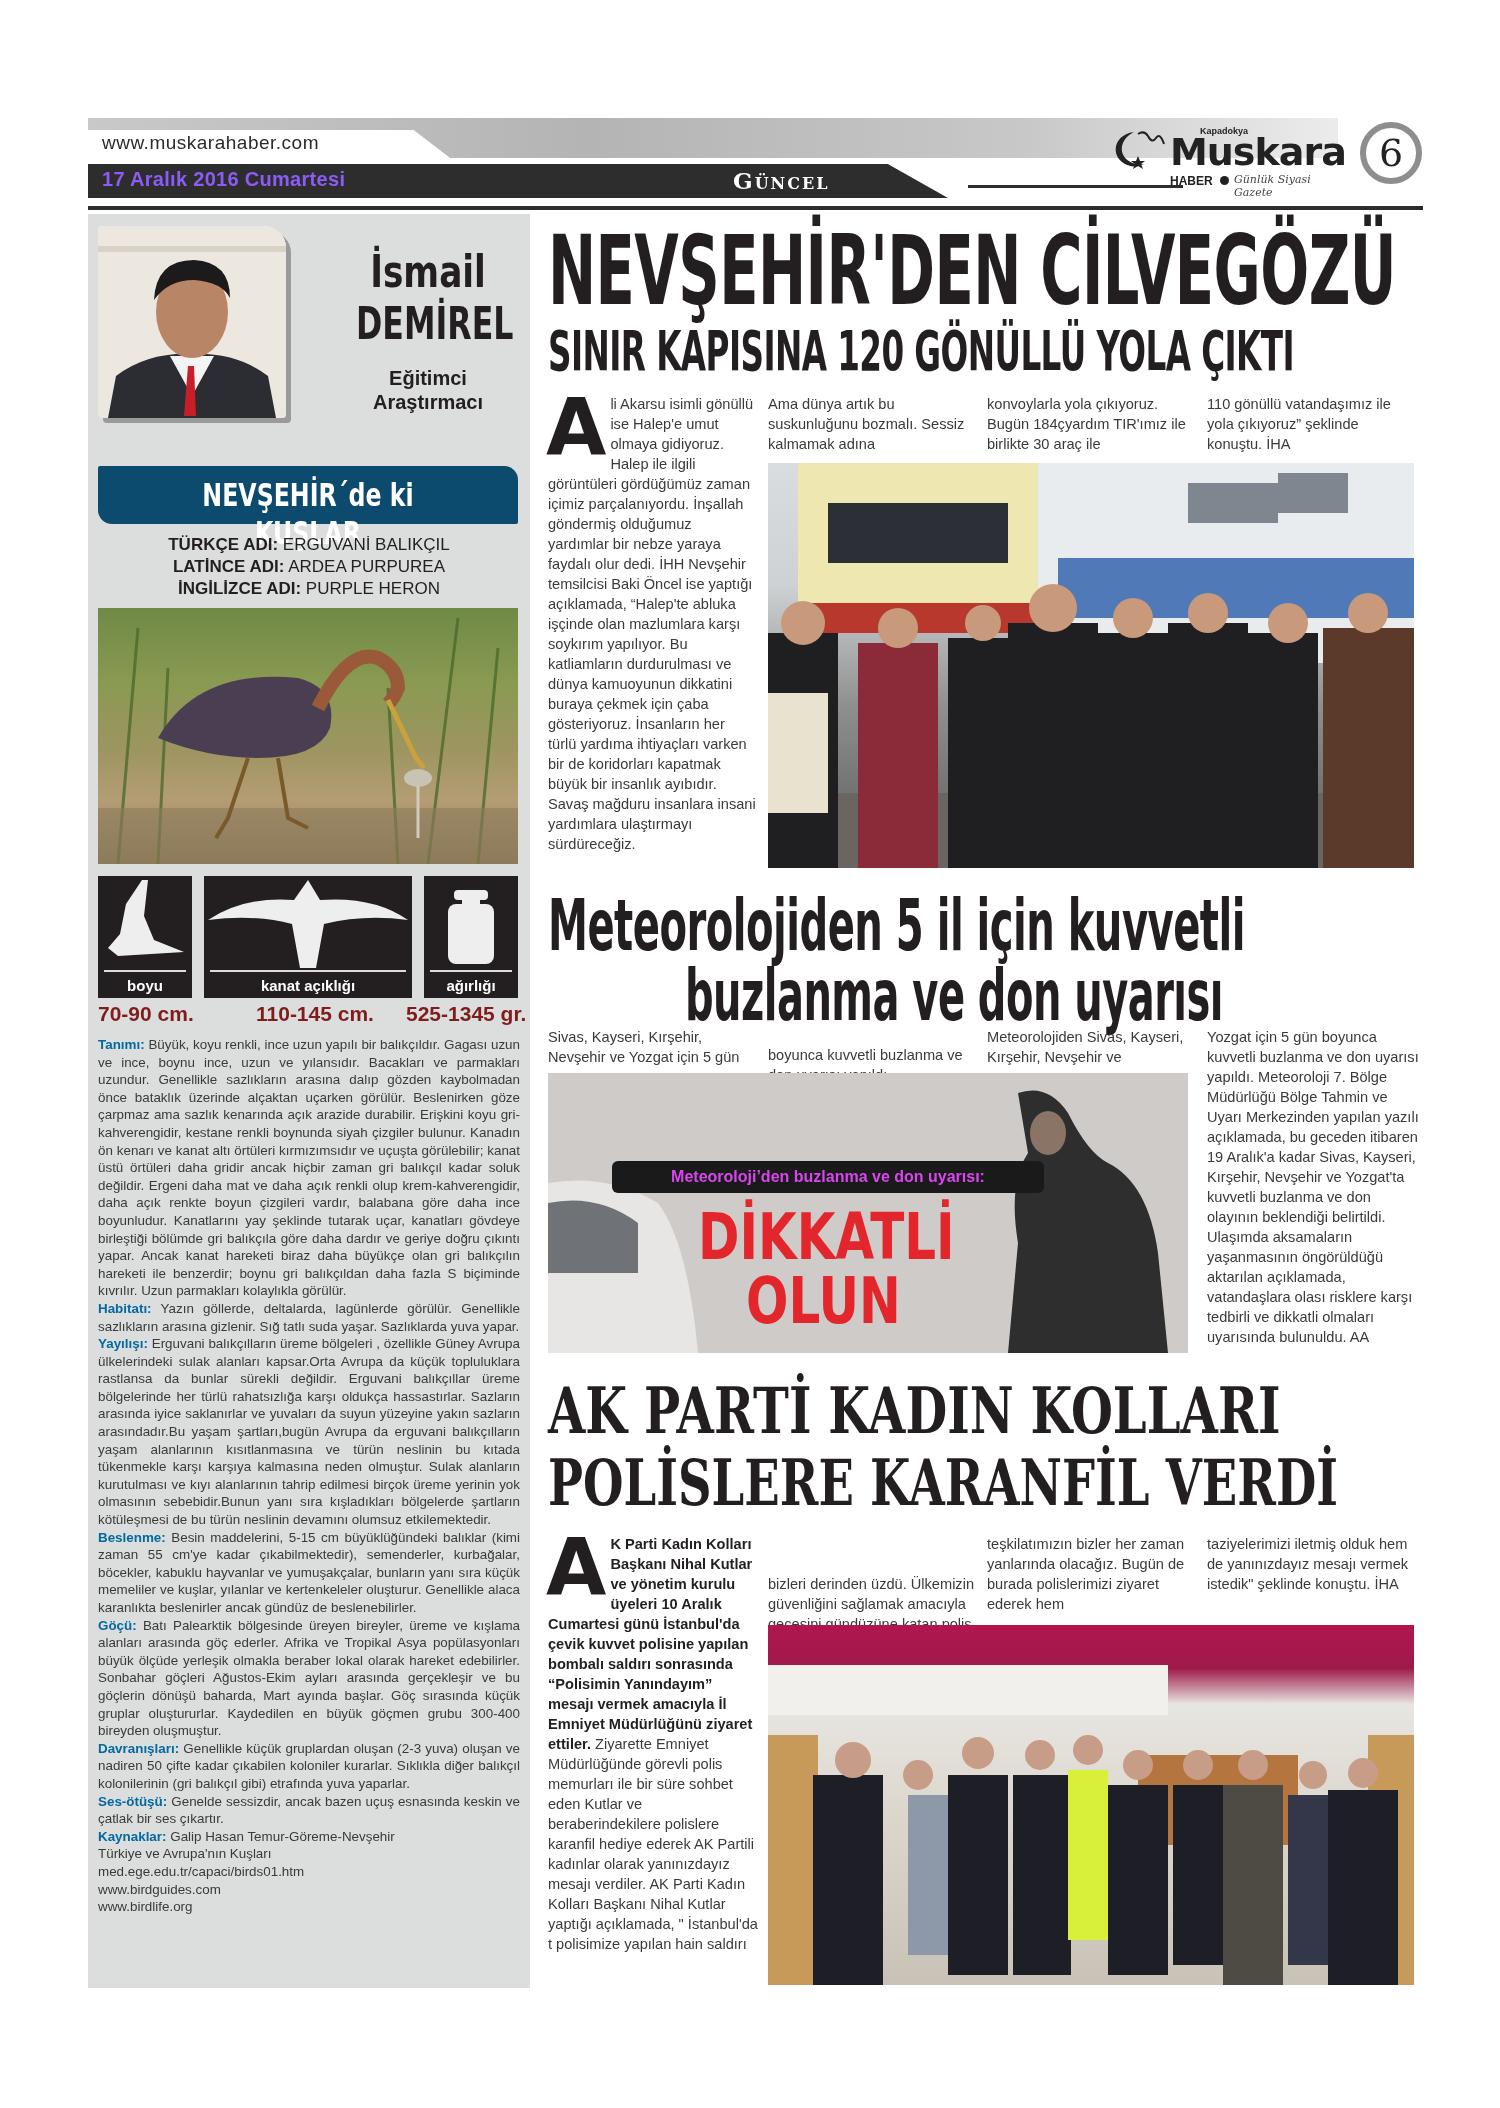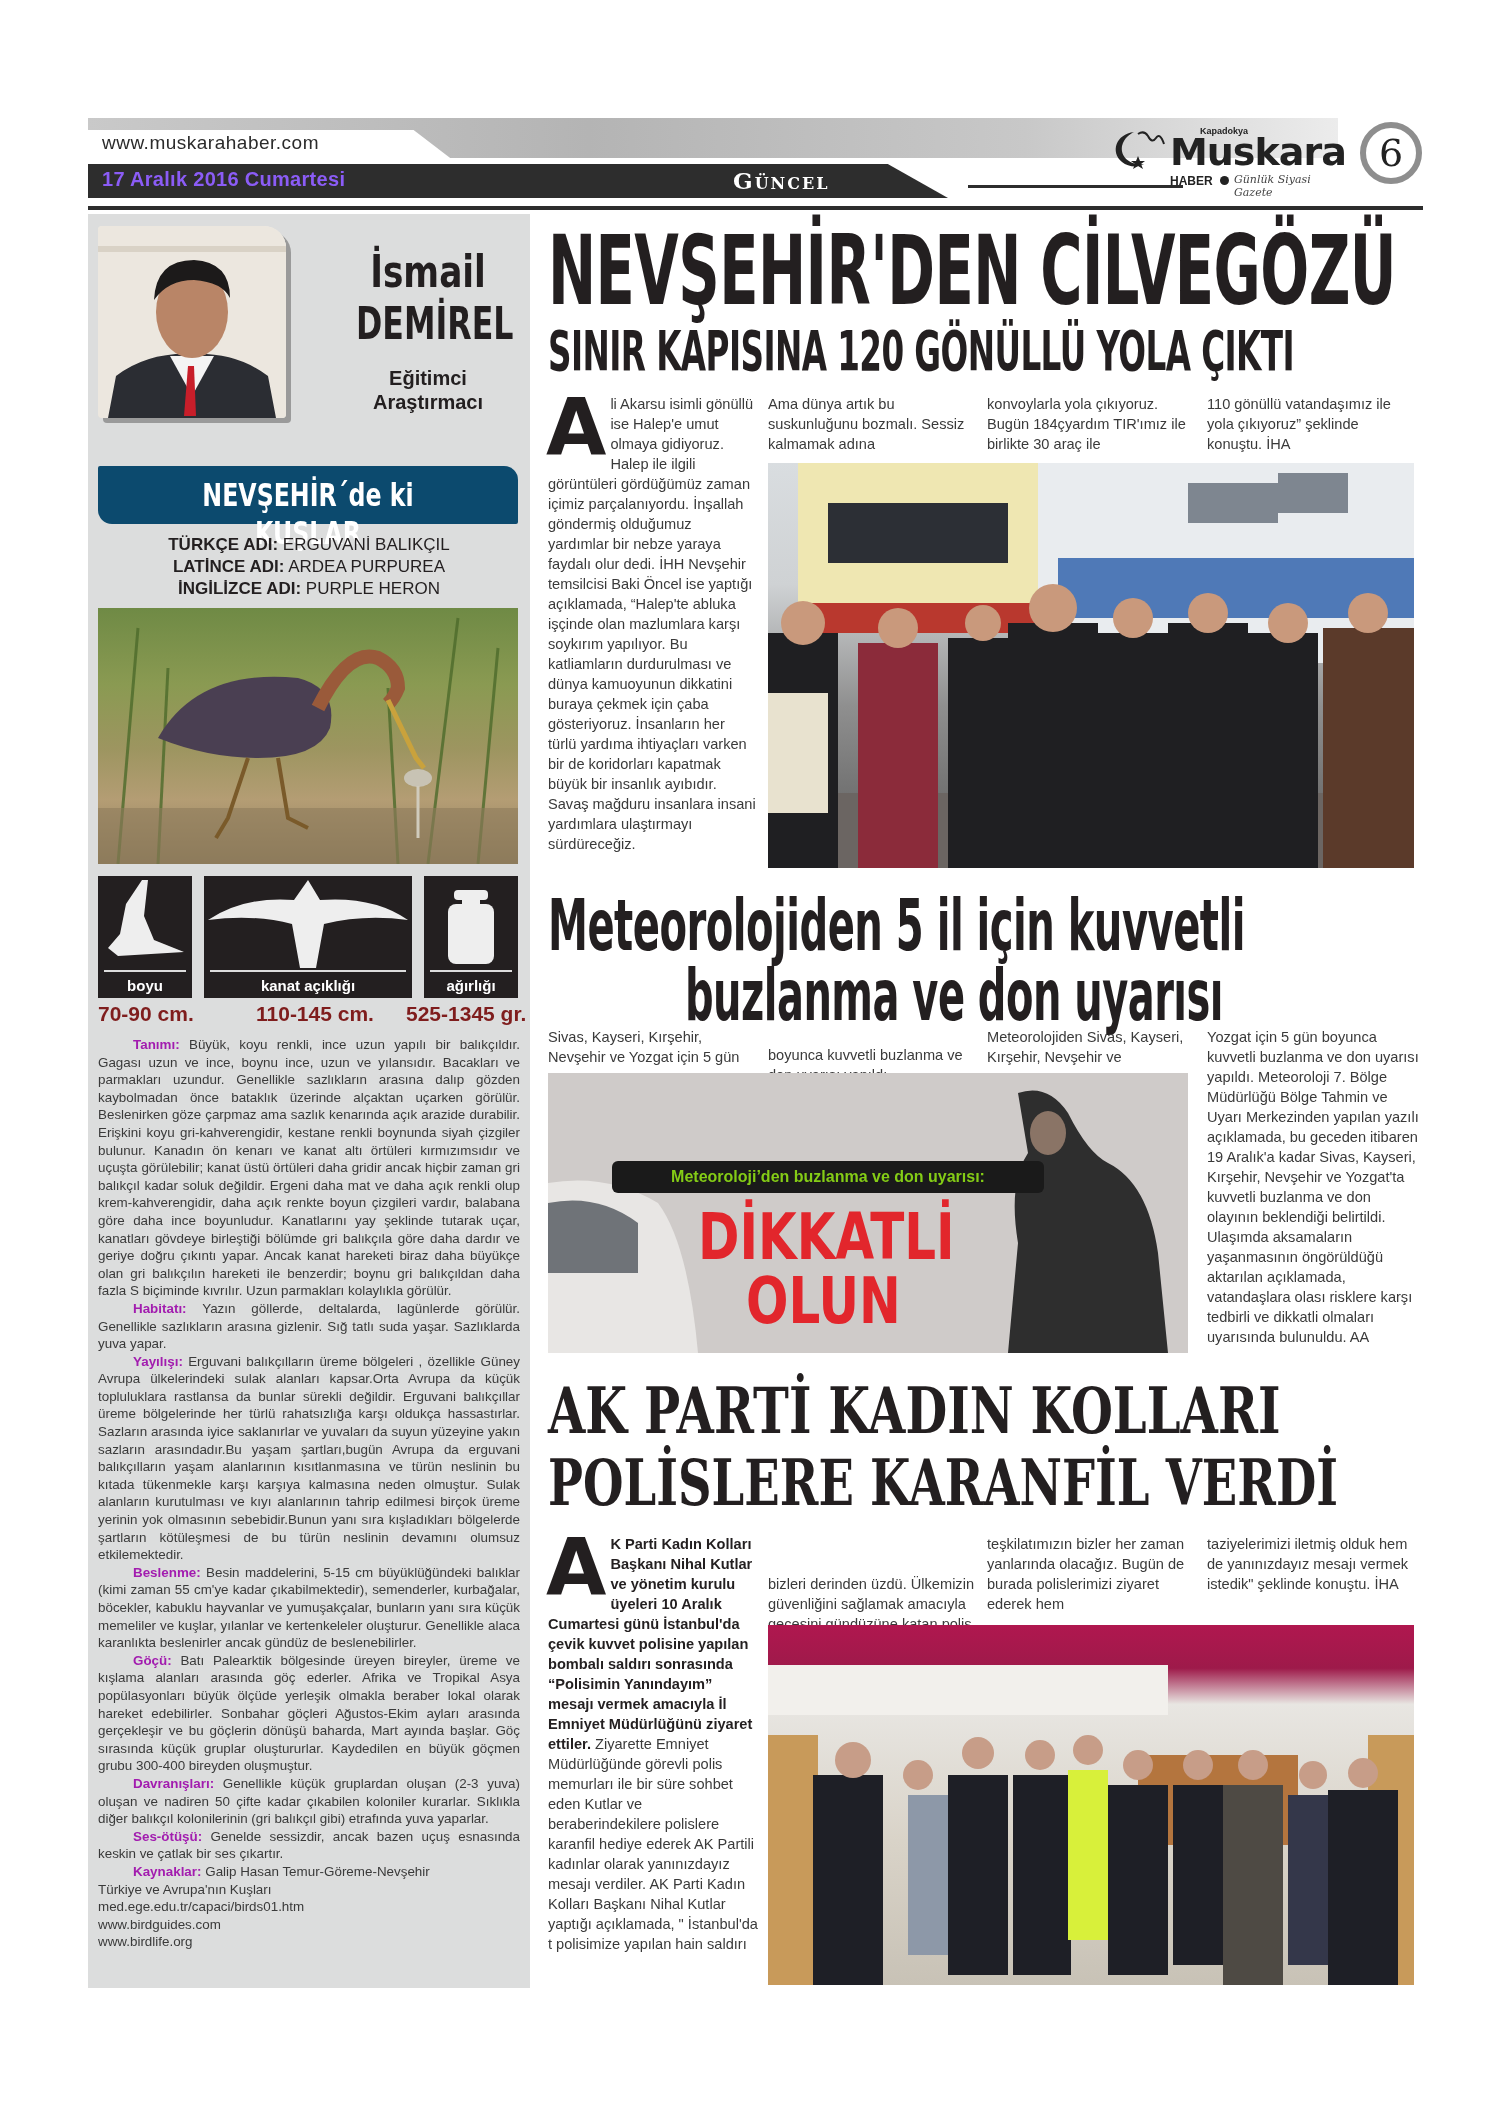--- a/index.html
+++ b/index.html
@@ -50,21 +50,21 @@
   .bird-names b { font-weight: bold; }
   .bird-photo { position: absolute; left: 10px; top: 394px; width: 420px; height: 256px; overflow: hidden;
     background: linear-gradient(180deg, #6f8a45 0%, #8a9a52 30%, #9d9560 55%, #b49d74 75%, #8c7a5a 100%); }
   .stat-box { position: absolute; top: 662px; height: 122px; background: #231f20; }
   .stat-box .rule { position: absolute; left: 6px; right: 6px; bottom: 26px; height: 2px; background: #ddd; }
   .stat-box .lbl { position: absolute; left: 0; right: 0; bottom: 4px; text-align: center; color: #fff; font-weight: bold; font-size: 15px; }
   .stat-val { position: absolute; top: 788px; font-weight: bold; font-size: 21px; color: #7f1d1d; }
   .body-text { position: absolute; left: 10px; top: 822px; width: 422px; font-size: 13.4px; line-height: 17.6px;
     color: #3a3a3a; text-align: justify; }
   .body-text p { margin: 0; }
-  .body-text b { color: #a21caf; margin-left: 35px; }
+  .body-text b { color: #0369a1; }
 
   
   .hl { position: absolute; font-family: "DejaVu Sans", sans-serif; font-weight: bold; color: #231f20;
     white-space: nowrap; transform-origin: left top; }
   .hl1 { left: 548px; top: 222px; font-size: 96px; line-height: 98px; transform: scaleX(0.60); letter-spacing: -1px; }
   .hl2 { left: 548px; top: 322px; font-size: 56px; line-height: 58px; transform: scaleX(0.583); letter-spacing: -1px; }
   .hl3 { left: 548px; top: 888px; font-size: 72px; line-height: 74px; transform: scaleX(0.558); letter-spacing: -1px; }
   .hl4 { left: 685px; top: 958px; font-size: 72px; line-height: 74px; transform: scaleX(0.556); letter-spacing: -1px; }
   .hl5 { left: 548px; top: 1378px; font-family: "DejaVu Serif", serif; font-size: 64px; line-height: 66px; transform: scaleX(0.752); }
   .hl6 { left: 548px; top: 1450px; font-family: "DejaVu Serif", serif; font-size: 64px; line-height: 66px; transform: scaleX(0.727); }
@@ -74,21 +74,21 @@
   .dropcap { float: left; font-family: "DejaVu Sans", sans-serif; font-weight: bold; font-size: 78px; line-height: 62px;
     margin: 2px 4px -2px -2px; color: #231f20; }
   .col b { color: #231f20; }
 
   .photo { position: absolute; overflow: hidden; }
   .photo1 { left: 768px; top: 463px; width: 646px; height: 405px; background: linear-gradient(180deg, #d9dde0 0%, #cfd2d4 30%, #8f8f8f 60%, #5a5a5a 100%); }
   .photo2 { left: 548px; top: 1073px; width: 640px; height: 280px; background: linear-gradient(180deg, #d6d3d1 0%, #c9c6c4 50%, #dedbd9 100%); }
   .photo3 { left: 768px; top: 1625px; width: 646px; height: 360px; background: linear-gradient(180deg, #b0174f 0%, #9e1a4a 12%, #e8e6e2 22%, #d9d3c8 60%, #c8c2b6 100%); }
 
   .meteo-tag { position: absolute; left: 64px; top: 88px; width: 432px; height: 32px; background: #1a1a1a; border-radius: 6px;
-    color: #84cc16; font-size: 16px; font-weight: bold; line-height: 32px; text-align: center; }
+    color: #d946ef; font-size: 16px; font-weight: bold; line-height: 32px; text-align: center; }
   .meteo-big { position: absolute; left: 150px; font-family: "DejaVu Sans", sans-serif; font-weight: bold; color: #e2262c;
     font-size: 64px; line-height: 64px; transform: scaleX(0.78); transform-origin: left top; white-space: nowrap; }
 </style>
 </head>
 <body>
 
 <div class="mast">
   <div class="mast-band-top"></div>
   <div class="mast-url-bg"></div>
   <div class="mast-url">www.muskarahaber.com</div>

